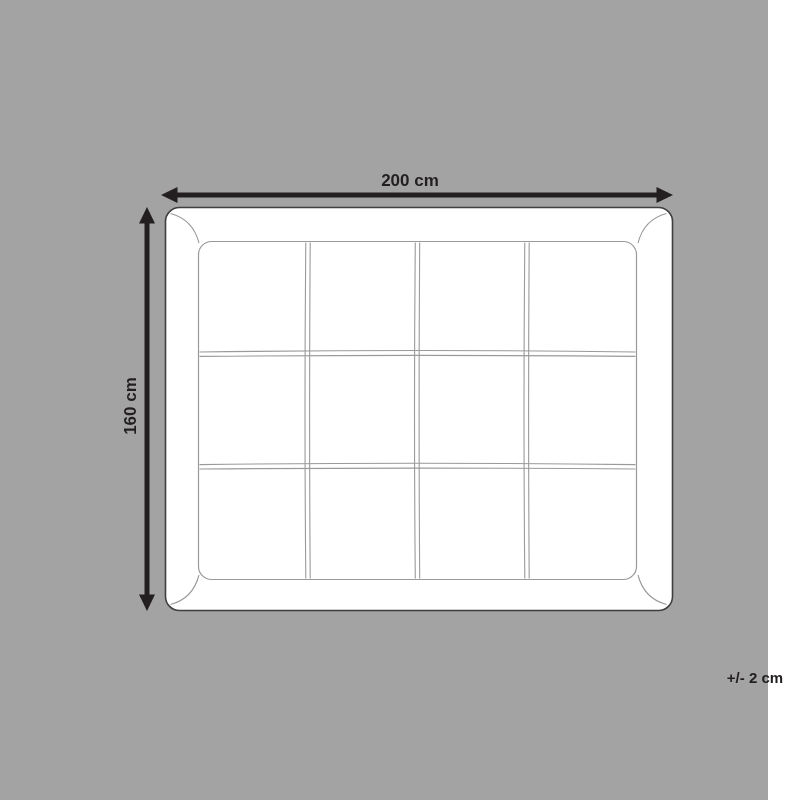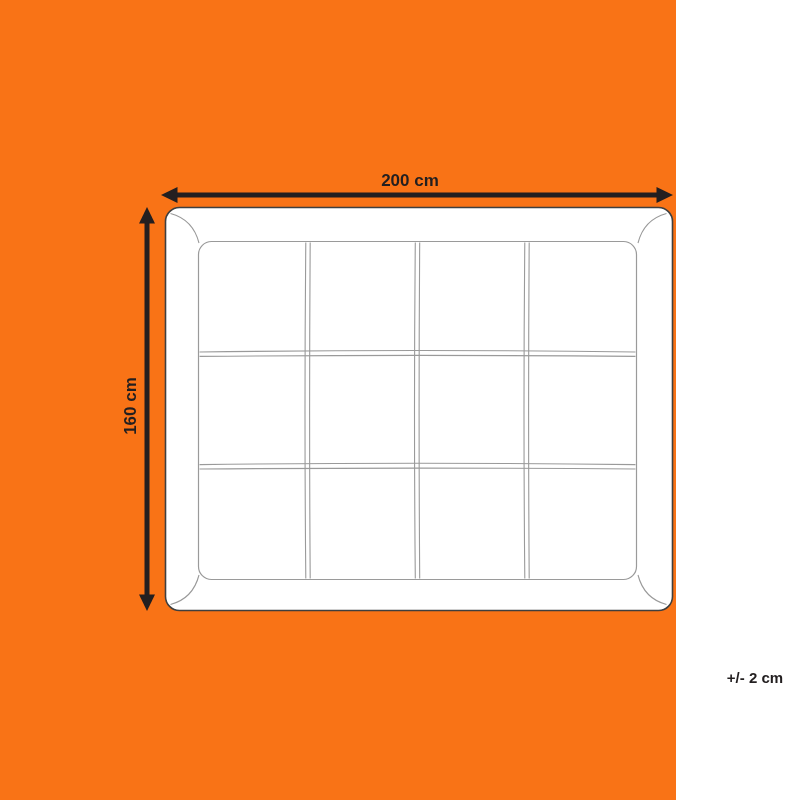--- a/index.html
+++ b/index.html
@@ -6,23 +6,23 @@
     margin: 0;
     padding: 0;
     background: #ffffff;
     width: 800px;
     height: 800px;
     overflow: hidden;
     font-family: "Liberation Sans", sans-serif;
   }
   .stage {
     position: relative;
-    width: 676px;
+    width: 768px;
     height: 800px;
-    background: #f97316;
+    background: #a3a3a3;
   }
   svg text {
     font-family: "Liberation Sans", sans-serif;
     font-weight: 700;
   }
   .dim-label { font-size: 17px; }
   .tol-label { font-size: 15px; }
 </style>
 </head>
 <body>

